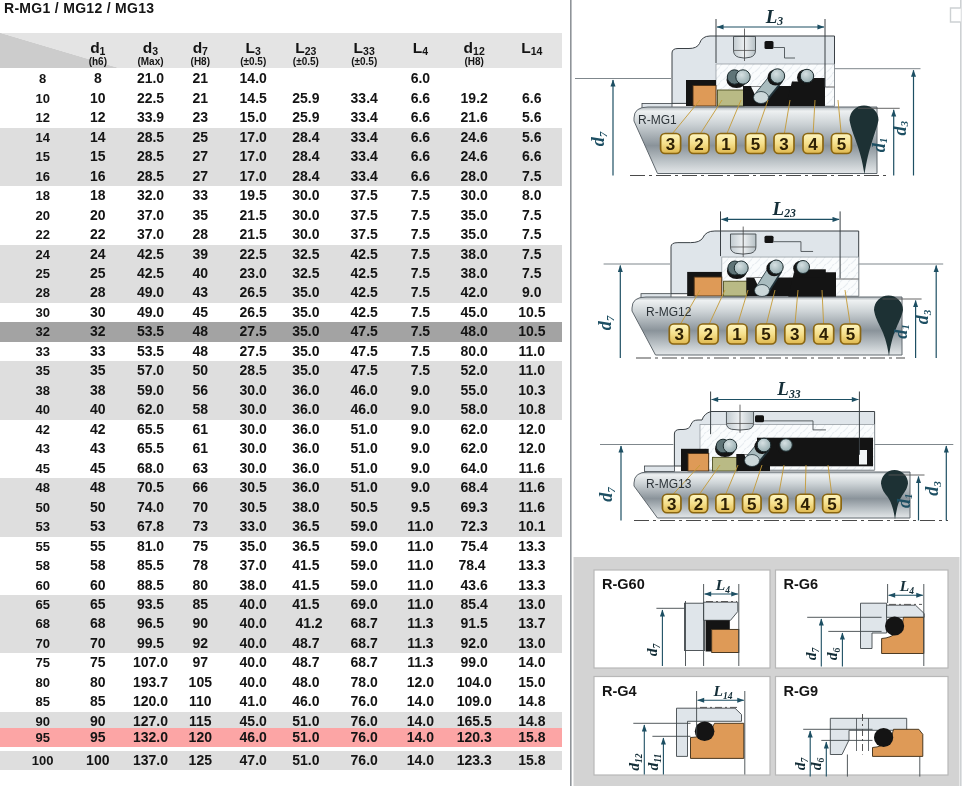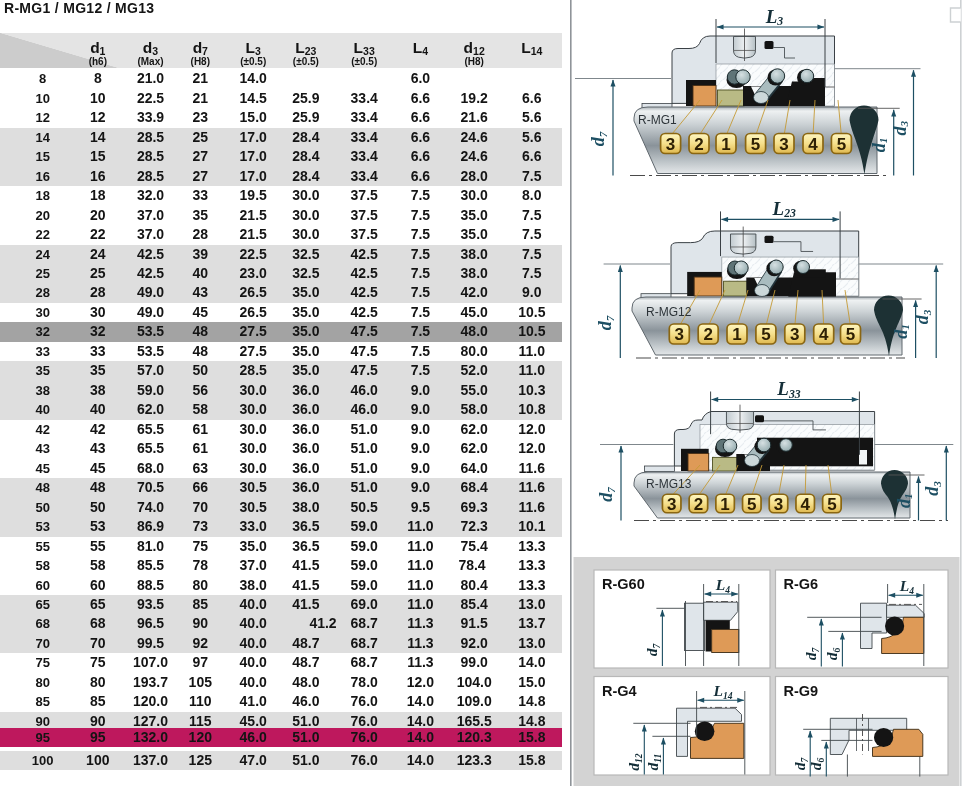--- a/index.html
+++ b/index.html
@@ -300,21 +300,21 @@
     <span style="left:253.2px">30.5</span>
     <span style="left:305.9px">38.0</span>
     <span style="left:364.2px">50.5</span>
     <span style="left:420.4px">9.5</span>
     <span style="left:474.2px">69.3</span>
     <span style="left:531.8px">11.6</span>
   </div>
 <div class="row" style="top:517.10px;height:19.47px;line-height:19.47px;background:#dedede">
     <span class="lb" style="left:42.7px">53</span>
     <span style="left:97.8px">53</span>
-    <span style="left:150.5px">86.9</span>
+    <span style="left:150.5px">67.8</span>
     <span style="left:200.3px">73</span>
     <span style="left:253.2px">33.0</span>
     <span style="left:305.9px">36.5</span>
     <span style="left:364.2px">59.0</span>
     <span style="left:420.4px">11.0</span>
     <span style="left:474.2px">72.3</span>
     <span style="left:531.8px">10.1</span>
   </div>
 <div class="row" style="top:536.57px;height:19.47px;line-height:19.47px;background:#ffffff">
     <span class="lb" style="left:42.7px">55</span>
@@ -342,42 +342,42 @@
   </div>
 <div class="row" style="top:575.50px;height:19.47px;line-height:19.47px;background:#ffffff">
     <span class="lb" style="left:42.7px">60</span>
     <span style="left:97.8px">60</span>
     <span style="left:150.5px">88.5</span>
     <span style="left:200.3px">80</span>
     <span style="left:253.2px">38.0</span>
     <span style="left:305.9px">41.5</span>
     <span style="left:364.2px">59.0</span>
     <span style="left:420.4px">11.0</span>
-    <span style="left:474.2px">80.4</span>
+    <span style="left:474.2px">43.6</span>
     <span style="left:531.8px">13.3</span>
   </div>
 <div class="row" style="top:594.97px;height:19.47px;line-height:19.47px;background:#dedede">
     <span class="lb" style="left:42.7px">65</span>
     <span style="left:97.8px">65</span>
     <span style="left:150.5px">93.5</span>
     <span style="left:200.3px">85</span>
     <span style="left:253.2px">40.0</span>
     <span style="left:305.9px">41.5</span>
     <span style="left:364.2px">69.0</span>
     <span style="left:420.4px">11.0</span>
     <span style="left:474.2px">85.4</span>
     <span style="left:531.8px">13.0</span>
   </div>
 <div class="row" style="top:614.44px;height:19.47px;line-height:19.47px;background:#dedede">
     <span class="lb" style="left:42.7px">68</span>
     <span style="left:97.8px">68</span>
     <span style="left:150.5px">96.5</span>
     <span style="left:200.3px">90</span>
     <span style="left:253.2px">40.0</span>
-    <span style="left:323px">41.2</span>
+    <span style="left:309px">41.2</span>
     <span style="left:364.2px">68.7</span>
     <span style="left:420.4px">11.3</span>
     <span style="left:474.2px">91.5</span>
     <span style="left:531.8px">13.7</span>
   </div>
 <div class="row" style="top:633.91px;height:19.47px;line-height:19.47px;background:#dedede">
     <span class="lb" style="left:42.7px">70</span>
     <span style="left:97.8px">70</span>
     <span style="left:150.5px">99.5</span>
     <span style="left:200.3px">92</span>
@@ -429,21 +429,21 @@
     <span style="left:97.8px">90</span>
     <span style="left:150.5px">127.0</span>
     <span style="left:200.3px">115</span>
     <span style="left:253.2px">45.0</span>
     <span style="left:305.9px">51.0</span>
     <span style="left:364.2px">76.0</span>
     <span style="left:420.4px">14.0</span>
     <span style="left:474.2px">165.5</span>
     <span style="left:531.8px">14.8</span>
   </div>
-<div class="row" style="top:728px;height:19.47px;line-height:19.47px;background:#be185d">
+<div class="row" style="top:728px;height:19.47px;line-height:19.47px;background:#fca5a5">
     <span class="lb" style="left:42.7px">95</span>
     <span style="left:97.8px">95</span>
     <span style="left:150.5px">132.0</span>
     <span style="left:200.3px">120</span>
     <span style="left:253.2px">46.0</span>
     <span style="left:305.9px">51.0</span>
     <span style="left:364.2px">76.0</span>
     <span style="left:420.4px">14.0</span>
     <span style="left:474.2px">120.3</span>
     <span style="left:531.8px">15.8</span>

